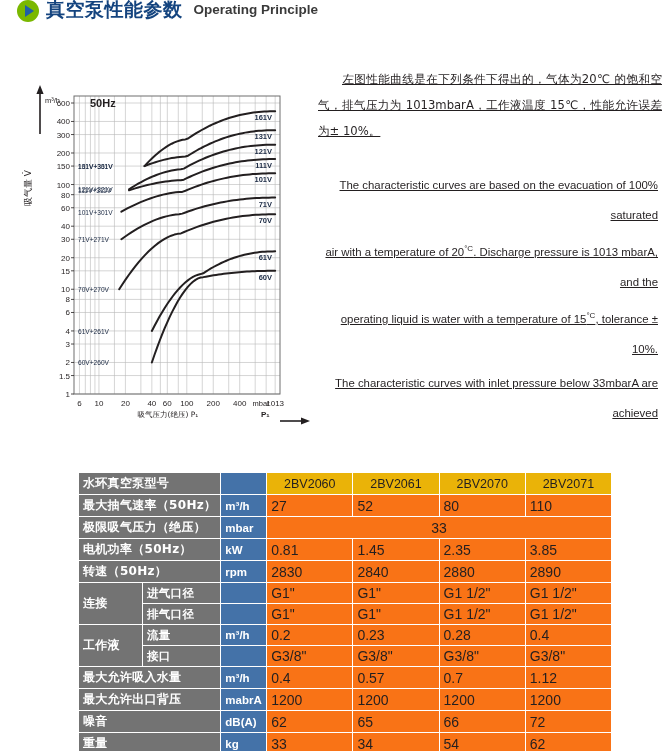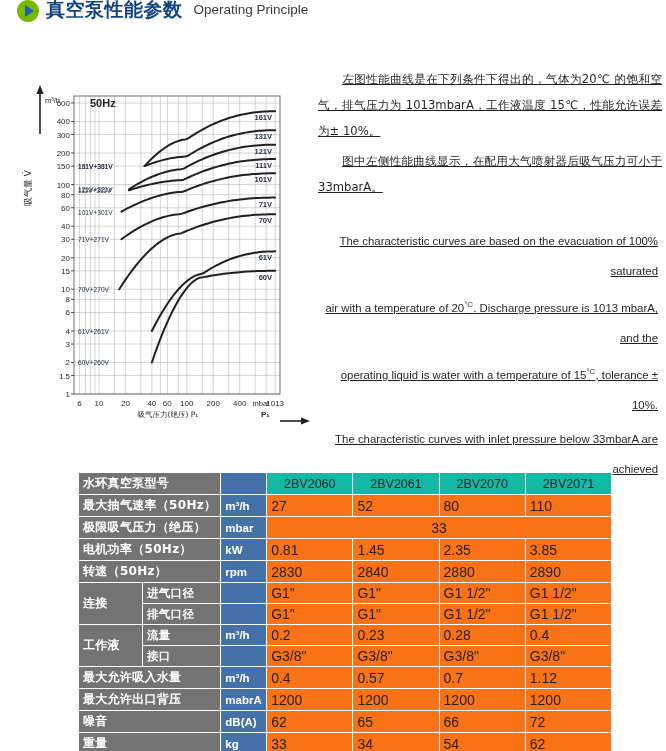--- a/index.html
+++ b/index.html
@@ -24,21 +24,21 @@
   .hdr-icon .tri{
     width:0;height:0;border-left:9px solid #1f5fa9;
     border-top:6px solid transparent;border-bottom:6px solid transparent;
     margin-left:3px;
   }
   .hdr-cn{
     margin-left:7px;font-size:19px;font-weight:bold;color:#14447f;
     letter-spacing:0.5px;line-height:1;
   }
   .hdr-en{
-    margin-left:11px;font-size:13.5px;font-weight:normal;color:#3a3a3a;
+    margin-left:11px;font-size:13.5px;font-weight:bold;color:#3a3a3a;
     line-height:1;padding-top:3px;
   }
 
   
   .chart-wrap{position:absolute;left:18px;top:76px;width:295px;height:355px;}
   .chart-svg{display:block;}
 
   
   .text-col{position:absolute;left:318px;top:66px;width:344px;text-decoration:underline;}
   .cn-para{
@@ -77,21 +77,21 @@
   .lbl.sub{font-size:11.5px;}
   .unit{
     background:#4472a8;color:#ffffff;font-weight:bold;
     font-size:11.5px;white-space:nowrap;width:46px;
   }
   .val{
     background:#f97316;color:#231f20;border:1px solid #9a9a9a;
     font-size:14px;width:96px;
   }
   .val.hdr{
-    background:#14b8a6;text-align:center;font-size:12.5px;
+    background:#eab308;text-align:center;font-size:12.5px;
   }
   .val.center{text-align:center;}
 </style>
 </head>
 <body>
 
 <div class="page-header">
   <div class="hdr-icon">
     <div class="tri"></div>
   </div>
@@ -244,21 +244,20 @@
     <text id="chart-title" x="72" y="31" font-size="11" font-weight="bold" font-family="Liberation Sans, sans-serif" fill="#231f20">50Hz</text>
     <text id="chart-yunit" x="27" y="27" font-size="7.5" font-family="Liberation Sans, sans-serif" fill="#231f20">m³/h</text>
     <text id="chart-ylabel" x="13" y="130" font-size="9" fill="#231f20" font-family="DejaVu Sans, sans-serif" transform="rotate(-90 13 130)">吸气量 V̇</text>
     <text id="chart-xlabel" x="150" y="341" font-size="7.5" fill="#231f20" font-family="DejaVu Sans, sans-serif" text-anchor="middle">吸气压力(绝压) P₁</text>
     <text id="chart-p1" x="243" y="341" font-size="8" font-weight="bold" fill="#231f20" font-family="Liberation Sans, sans-serif">P₁</text>
   </svg>
 </div>
 
 <div class="text-col">
   <p class="cn-para"><span class="ind"></span><span>左图性能曲线是在下列条件下得出的，气体为20℃ 的饱和空气，排气压力为 1013mbarA，工作液温度 15℃，性能允许误差为± 10%。</span></p>
-  <p class="cn-para"><span class="ind"></span><span>图中左侧性能曲线显示，在配用大气喷射器后吸气压力可小于33mbarA。</span></p>
 
   <div class="en-block">
     <p class="en-para">The characteristic curves are based on the evacuation of 100% saturated</p>
     <p class="en-para"><span>air with a temperature of 20</span><sup class="deg">°C</sup><span>. Discharge pressure is 1013 mbarA, and the</span></p>
     <p class="en-para"><span>operating liquid is water with a temperature of 15</span><sup class="deg">°C</sup><span>, tolerance ± 10%.</span></p>
     <p class="en-para">The characteristic curves with inlet pressure below 33mbarA are achieved</p>
   </div>
 </div>
 
 <table class="spec-table">

